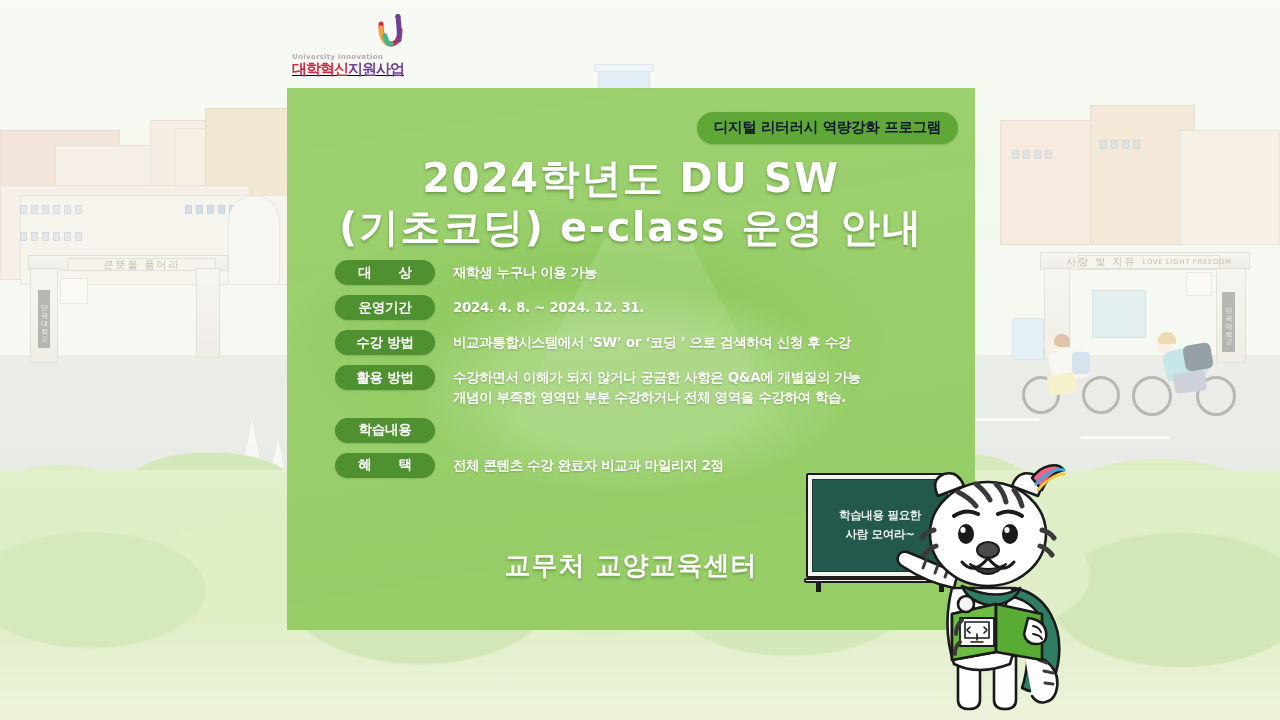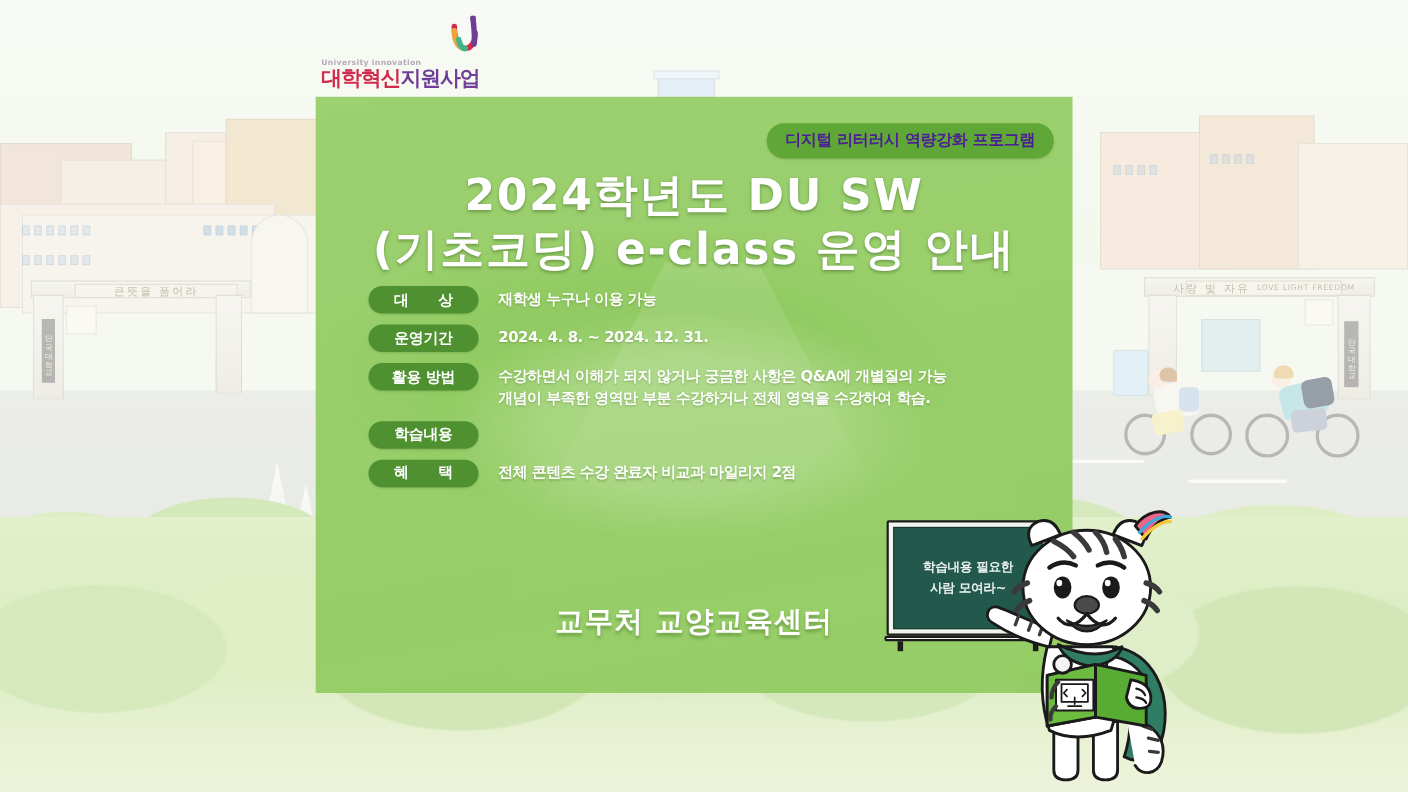--- a/index.html
+++ b/index.html
@@ -116,22 +116,23 @@
   }
   .logo-mark{
     position:relative; width:26px; height:34px; flex:0 0 auto;
   }
   .logo-text-block{ position:relative; padding-bottom:1px; }
   .logo-en{
     font-size:7px; color:#b7a9b8; letter-spacing:.3px;
     margin-bottom:1px; font-weight:600;
   }
   .logo-kr{
-    font-size:19px; font-weight:800; letter-spacing:-1px; line-height:1;
+    font-size:15px; font-weight:800; letter-spacing:-1px; line-height:1;
     white-space:nowrap;
+    text-decoration:underline;
   }
   .logo-kr .a{ color:#d02b4a; }
   .logo-kr .b{ color:#6f3f96; }
 
   
   #panel{
     position:absolute; left:287px; top:88px;
     width:688px; height:542px;
     background:#97ce67;
     overflow:hidden;
@@ -148,21 +149,21 @@
     opacity:.13;
     background:linear-gradient(175deg,#ffffff 0%, rgba(255,255,255,0) 70%);
     clip-path:polygon(40% 0%, 60% 0%, 100% 100%, 0% 100%);
   }
   .panel-content{ position:relative; z-index:4; }
 
   
   .badge{
     position:absolute; right:17px; top:24px;
     background:#5fa838;
-    color:#4c1d95;
+    color:#0f172a;
     font-size:14.5px; font-weight:700; letter-spacing:-.3px;
     padding:6px 17px 7px; border-radius:16px;
     box-shadow:0 1px 2px rgba(0,0,0,.14);
     white-space:nowrap;
   }
 
   
   .headline{
     position:absolute; left:0; top:66px; width:688px;
     text-align:center; color:#ffffff;
@@ -412,20 +413,26 @@
           </div>
         </div>
 
         <div class="info-row">
           <div class="pill nosel">운영기간</div>
           <div class="val nosel">
             <span class="ln">2024. 4. 8. ~ 2024. 12. 31.</span>
           </div>
         </div>
 
+        <div class="info-row">
+          <div class="pill nosel">수강 방법</div>
+          <div class="val nosel">
+            <span class="ln">비교과통합시스템에서 ‘SW’ or ‘코딩 ’ 으로 검색하여 신청 후 수강</span>
+          </div>
+        </div>
 
         <div class="info-row tall">
           <div class="pill nosel">활용 방법</div>
           <div class="val nosel">
             <span class="ln">수강하면서 이해가 되지 않거나 궁금한 사항은 Q&amp;A에 개별질의 가능</span>
             <span class="ln">개념이 부족한 영역만 부분 수강하거나 전체 영역을 수강하여 학습.</span>
           </div>
         </div>
 
         <div class="info-row">

